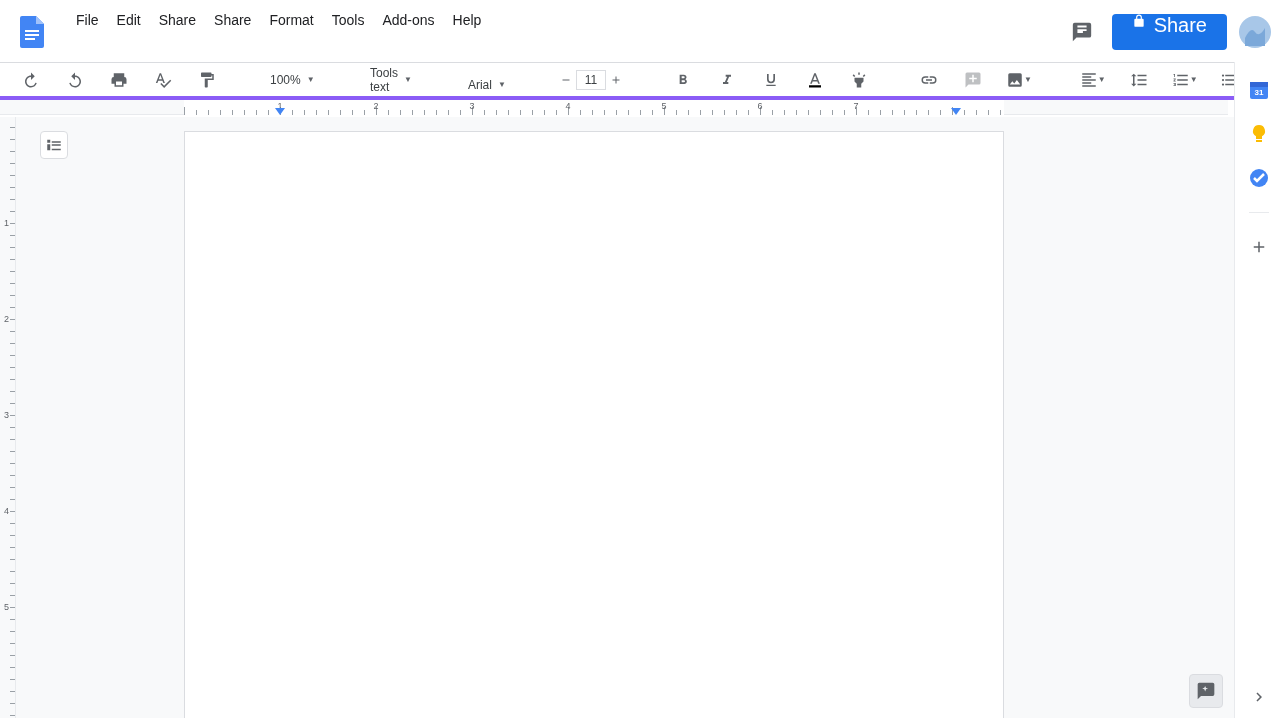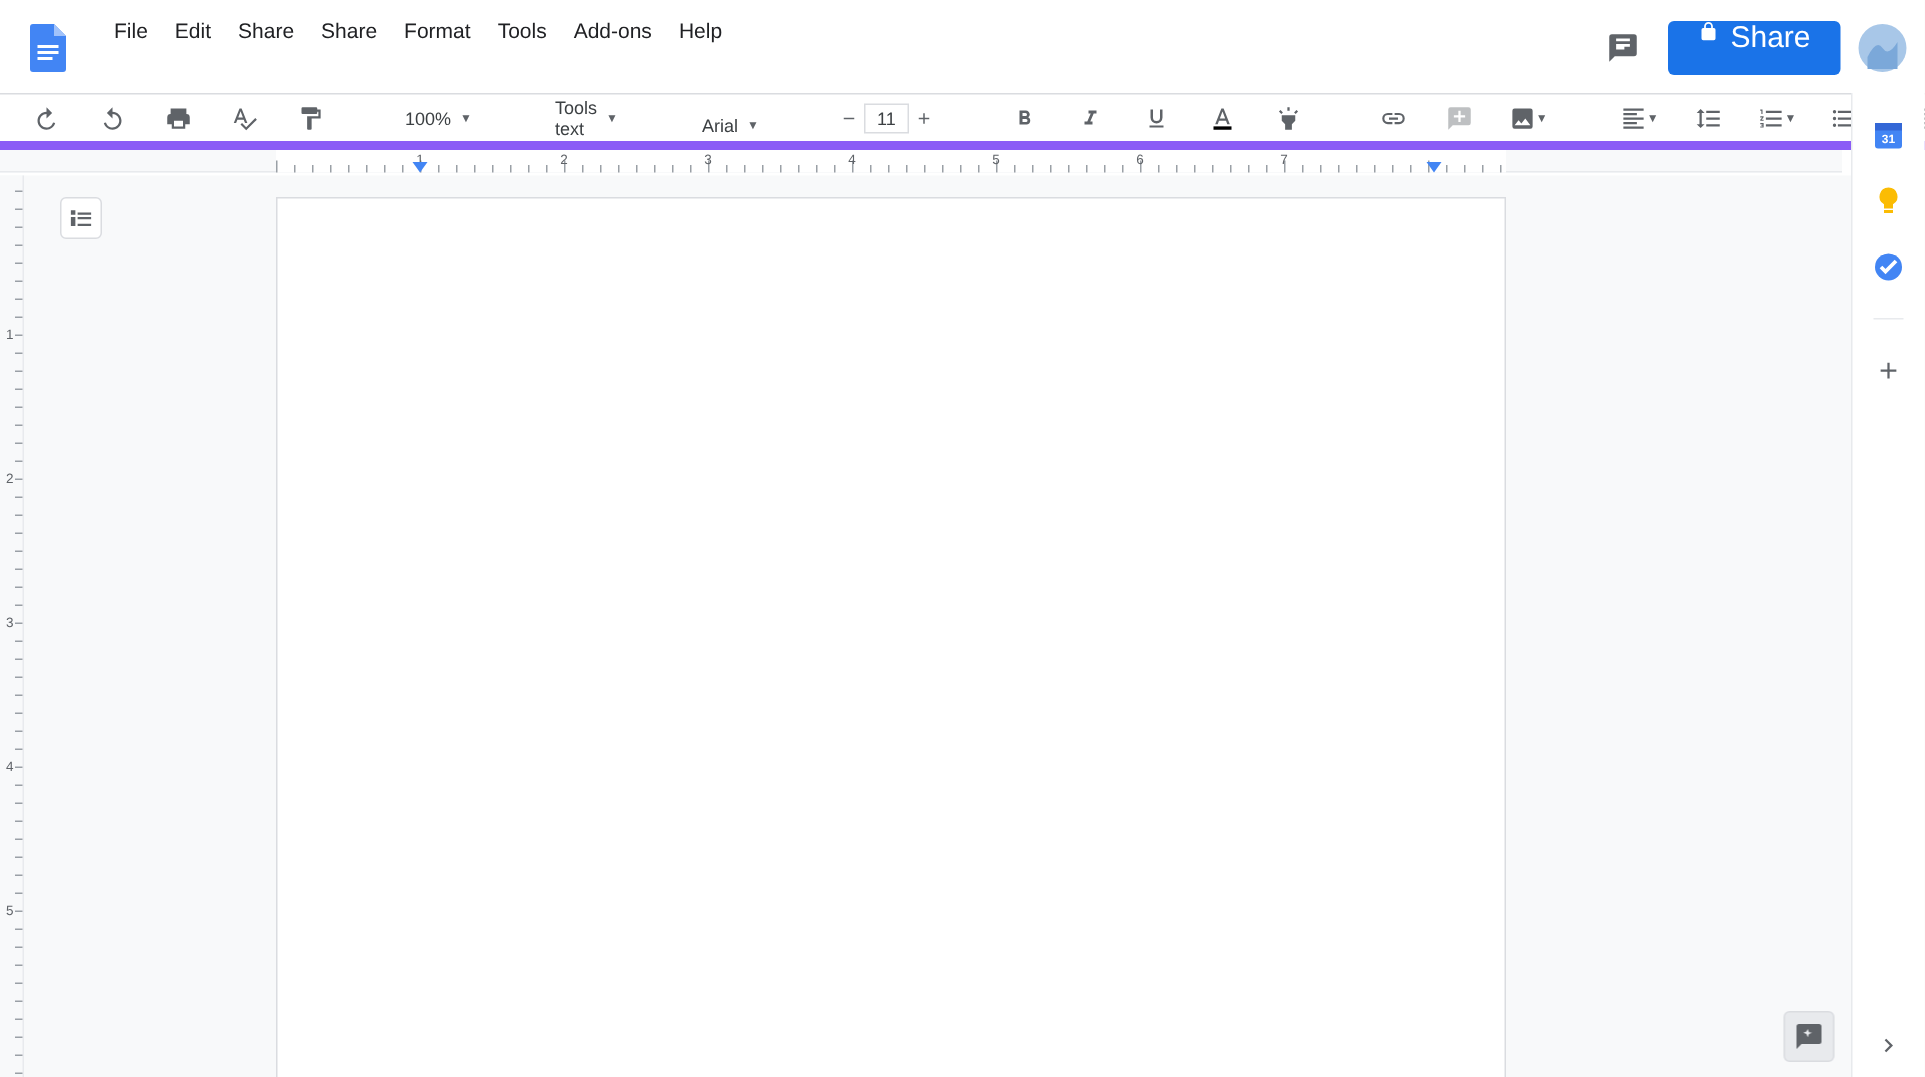--- a/index.html
+++ b/index.html
@@ -78,21 +78,21 @@
   width: 32px; height: 32px;
   border-radius: 50%;
   background: #a8c7e8;
   display: flex; align-items: center; justify-content: center;
 }
 
 
 .toolbar {
   height: 38px;
   border-top: 1px solid #dadce0;
-  border-bottom: 6px solid #8b5cf6;
+  border-bottom: 4px solid #8b5cf6;
   background: #fff;
   display: flex;
   align-items: center;
   padding: 0 18px;
   gap: 18px;
 }
 .tb-btn {
   min-width: 26px; height: 26px;
   display: flex; align-items: center; justify-content: center;
   border-radius: 2px; cursor: pointer;

